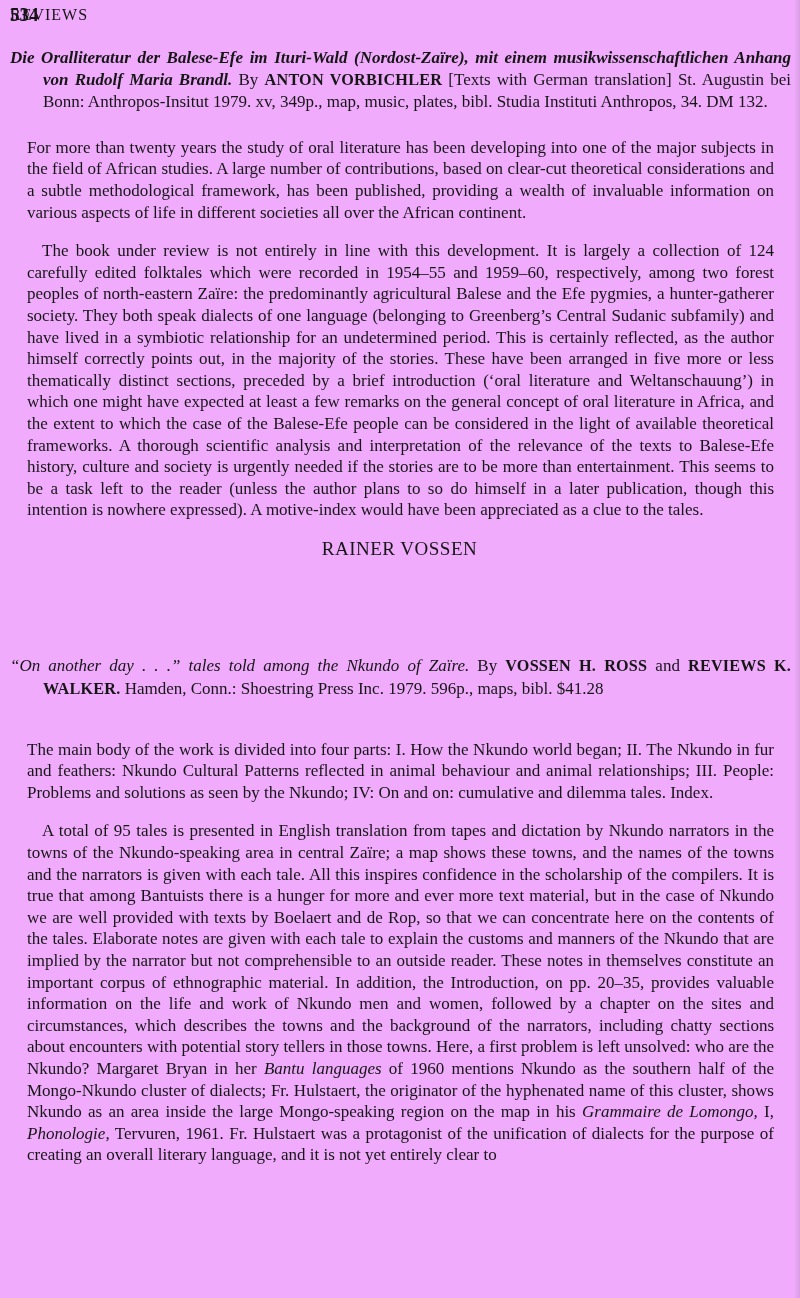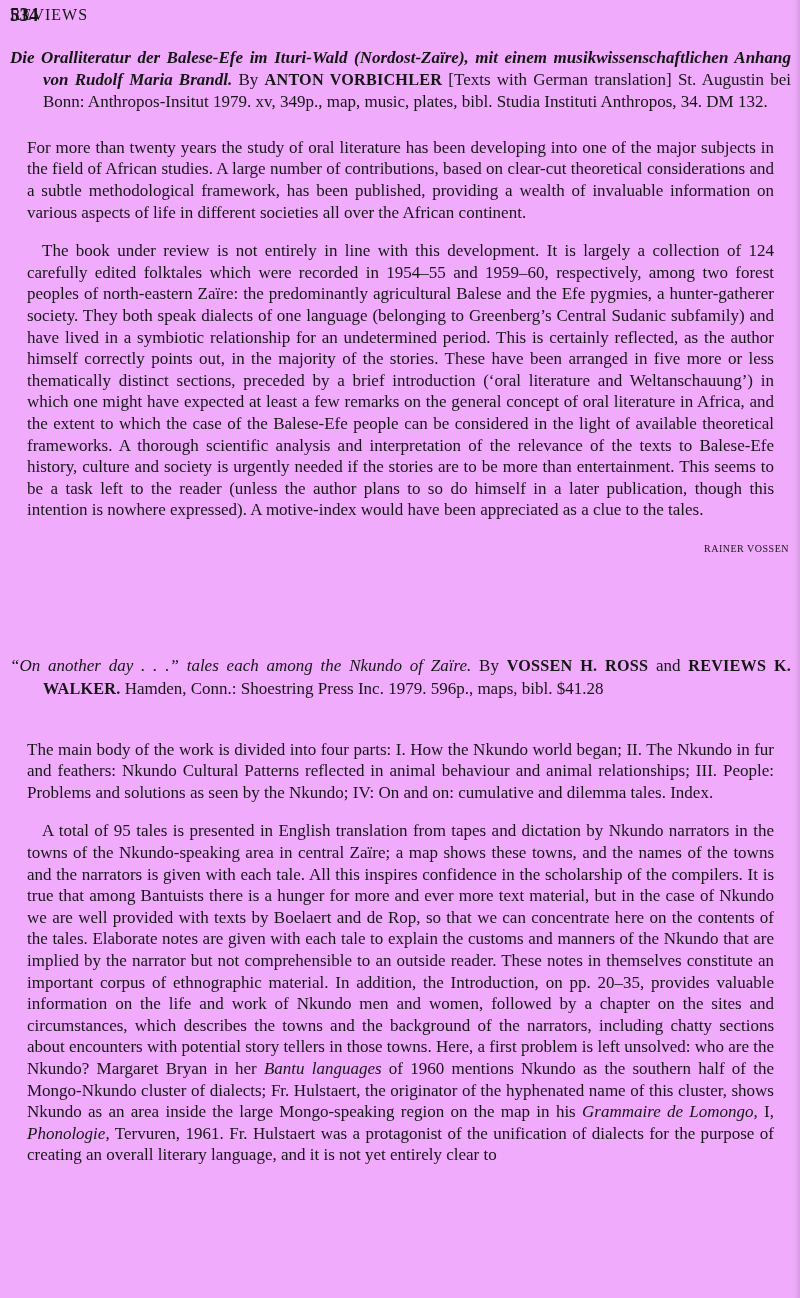--- a/index.html
+++ b/index.html
@@ -49,22 +49,22 @@
     text-indent: -33px;
     text-align: justify;
   }
   .para {
     margin: 17px;
     text-align: justify;
   }
   .para.indent { text-indent: 15px; }
   .reviewer {
     margin: 9px 2px 0 0;
-    text-align: right;
-    font-size: 10px;
+    text-align: center;
+    font-size: 19px;
     letter-spacing: 0.5px;
   }
   .review-second { margin-top: 96px; }
   .review-second .citation { margin-bottom: 38px; }
   .seg-roman { font-style: normal; font-weight: 400; }
   .seg-bolditalic { font-weight: 700; font-style: italic; }
   .seg-italic { font-style: italic; }
   .seg-caps { font-size: 16.2px; letter-spacing: 0.2px; font-weight: bold; }
 </style>
 </head>
@@ -80,21 +80,21 @@
   <section class="review">
     <p class="citation"><span class="seg-bolditalic">Die Oralliteratur der Balese-Efe im Ituri-Wald (Nordost-Zaïre), mit einem musikwissenschaftlichen Anhang von Rudolf Maria Brandl.</span><span class="seg-roman"> By </span><span class="seg-caps">ANTON VORBICHLER</span><span class="seg-roman"> [Texts with German translation] St. Augustin bei Bonn: Anthropos-Insitut 1979. xv, 349p., map, music, plates, bibl. Studia Instituti Anthropos, 34. DM 132.</span></p>
     <div class="review-body">
       <p class="para"><span class="seg-roman">For more than twenty years the study of oral literature has been developing into one of the major subjects in the field of African studies. A large number of contributions, based on clear-cut theoretical considerations and a subtle methodological framework, has been published, providing a wealth of invaluable information on various aspects of life in different societies all over the African continent.</span></p>
       <p class="para indent"><span class="seg-roman">The book under review is not entirely in line with this development. It is largely a collection of 124 carefully edited folktales which were recorded in 1954–55 and 1959–60, respectively, among two forest peoples of north-eastern Zaïre: the predominantly agricultural Balese and the Efe pygmies, a hunter-gatherer society. They both speak dialects of one language (belonging to Greenberg’s Central Sudanic subfamily) and have lived in a symbiotic relationship for an undetermined period. This is certainly reflected, as the author himself correctly points out, in the majority of the stories. These have been arranged in five more or less thematically distinct sections, preceded by a brief introduction (‘oral literature and Weltanschauung’) in which one might have expected at least a few remarks on the general concept of oral literature in Africa, and the extent to which the case of the Balese-Efe people can be considered in the light of available theoretical frameworks. A thorough scientific analysis and interpretation of the relevance of the texts to Balese-Efe history, culture and society is urgently needed if the stories are to be more than entertainment. This seems to be a task left to the reader (unless the author plans to so do himself in a later publication, though this intention is nowhere expressed). A motive-index would have been appreciated as a clue to the tales.</span></p>
     </div>
     <p class="reviewer">RAINER VOSSEN</p>
   </section>
 
   <section class="review review-second">
-    <p class="citation"><span class="seg-italic">“On another day . . .” tales each among the Nkundo of Zaïre.</span><span class="seg-roman"> By </span><span class="seg-caps">VOSSEN H. ROSS</span><span class="seg-roman"> and </span><span class="seg-caps">REVIEWS K. WALKER.</span><span class="seg-roman"> Hamden, Conn.: Shoestring Press Inc. 1979. 596p., maps, bibl. $41.28</span></p>
+    <p class="citation"><span class="seg-italic">“On another day . . .” tales told among the Nkundo of Zaïre.</span><span class="seg-roman"> By </span><span class="seg-caps">VOSSEN H. ROSS</span><span class="seg-roman"> and </span><span class="seg-caps">REVIEWS K. WALKER.</span><span class="seg-roman"> Hamden, Conn.: Shoestring Press Inc. 1979. 596p., maps, bibl. $41.28</span></p>
     <div class="review-body">
       <p class="para"><span class="seg-roman">The main body of the work is divided into four parts: I. How the Nkundo world began; II. The Nkundo in fur and feathers: Nkundo Cultural Patterns reflected in animal behaviour and animal relationships; III. People: Problems and solutions as seen by the Nkundo; IV: On and on: cumulative and dilemma tales. Index.</span></p>
       <p class="para indent"><span class="seg-roman">A total of 95 tales is presented in English translation from tapes and dictation by Nkundo narrators in the towns of the Nkundo-speaking area in central Zaïre; a map shows these towns, and the names of the towns and the narrators is given with each tale. All this inspires confidence in the scholarship of the compilers. It is true that among Bantuists there is a hunger for more and ever more text material, but in the case of Nkundo we are well provided with texts by Boelaert and de Rop, so that we can concentrate here on the contents of the tales. Elaborate notes are given with each tale to explain the customs and manners of the Nkundo that are implied by the narrator but not comprehensible to an outside reader. These notes in themselves constitute an important corpus of ethnographic material. In addition, the Introduction, on pp. 20–35, provides valuable information on the life and work of Nkundo men and women, followed by a chapter on the sites and circumstances, which describes the towns and the background of the narrators, including chatty sections about encounters with potential story tellers in those towns. Here, a first problem is left unsolved: who are the Nkundo? Margaret Bryan in her </span><span class="seg-italic">Bantu languages</span><span class="seg-roman"> of 1960 mentions Nkundo as the southern half of the Mongo-Nkundo cluster of dialects; Fr. Hulstaert, the originator of the hyphenated name of this cluster, shows Nkundo as an area inside the large Mongo-speaking region on the map in his </span><span class="seg-italic">Grammaire de Lomongo,</span><span class="seg-roman"> I, </span><span class="seg-italic">Phonologie,</span><span class="seg-roman"> Tervuren, 1961. Fr. Hulstaert was a protagonist of the unification of dialects for the purpose of creating an overall literary language, and it is not yet entirely clear to</span></p>
     </div>
   </section>
 
   <div class="scan-edge"></div>
 </div>
 
 </body></html>

